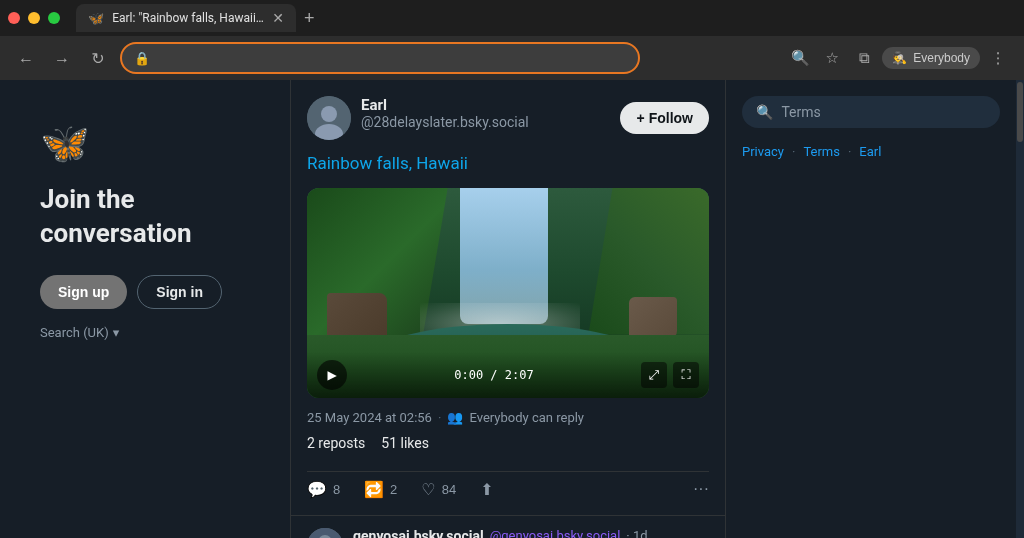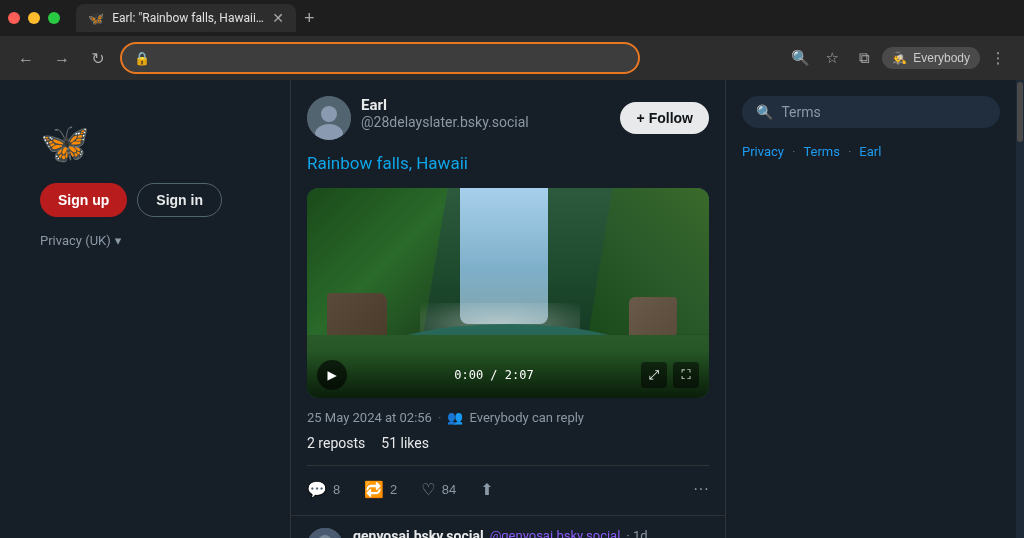--- a/index.html
+++ b/index.html
@@ -202,21 +202,21 @@
       margin-bottom: 24px;
     }
 
     .auth-buttons {
       display: flex;
       gap: 10px;
       margin-bottom: 16px;
     }
 
     .btn-signup {
-      background: #b91c1c;
+      background: #737373;
       color: white;
       border: none;
       border-radius: 20px;
       padding: 8px 18px;
       font-size: 14px;
       font-weight: 600;
       cursor: pointer;
     }
 
     .btn-signin {
@@ -482,22 +482,22 @@
       display: flex;
       align-items: center;
       gap: 6px;
     }
 
     .meta-separator { color: #536471; }
 
     .post-stats {
       display: flex;
       gap: 16px;
-      margin-bottom: 10px;
-      padding-bottom: 14px;
+      margin-bottom: 4px;
+      padding-bottom: 20px;
       border-bottom: 1px solid #2f3336;
       font-size: 14px;
     }
 
     .stat-item {
       color: #e7e9ea;
     }
 
     .post-actions {
       display: flex;
@@ -676,26 +676,28 @@
       </button>
       <button class="nav-right-btn">⋮</button>
     </div>
   </div>
 </div>
 
 <div class="page-content">
 
   <div class="left-sidebar">
     <div class="bluesky-logo">🦋</div>
+    <div class="join-text">Join the
+conversation</div>
     <div class="auth-buttons">
       <button class="btn-signup">Sign up</button>
       <button class="btn-signin">Sign in</button>
     </div>
     <div class="language-selector">
-      <span>Privacy (UK)</span>
+      <span>Search (UK)</span>
       <span>▾</span>
     </div>
   </div>
 
   <div class="main-content">
 
     <div class="post-container">
 
       <div class="post-header">
         <div class="post-author">

